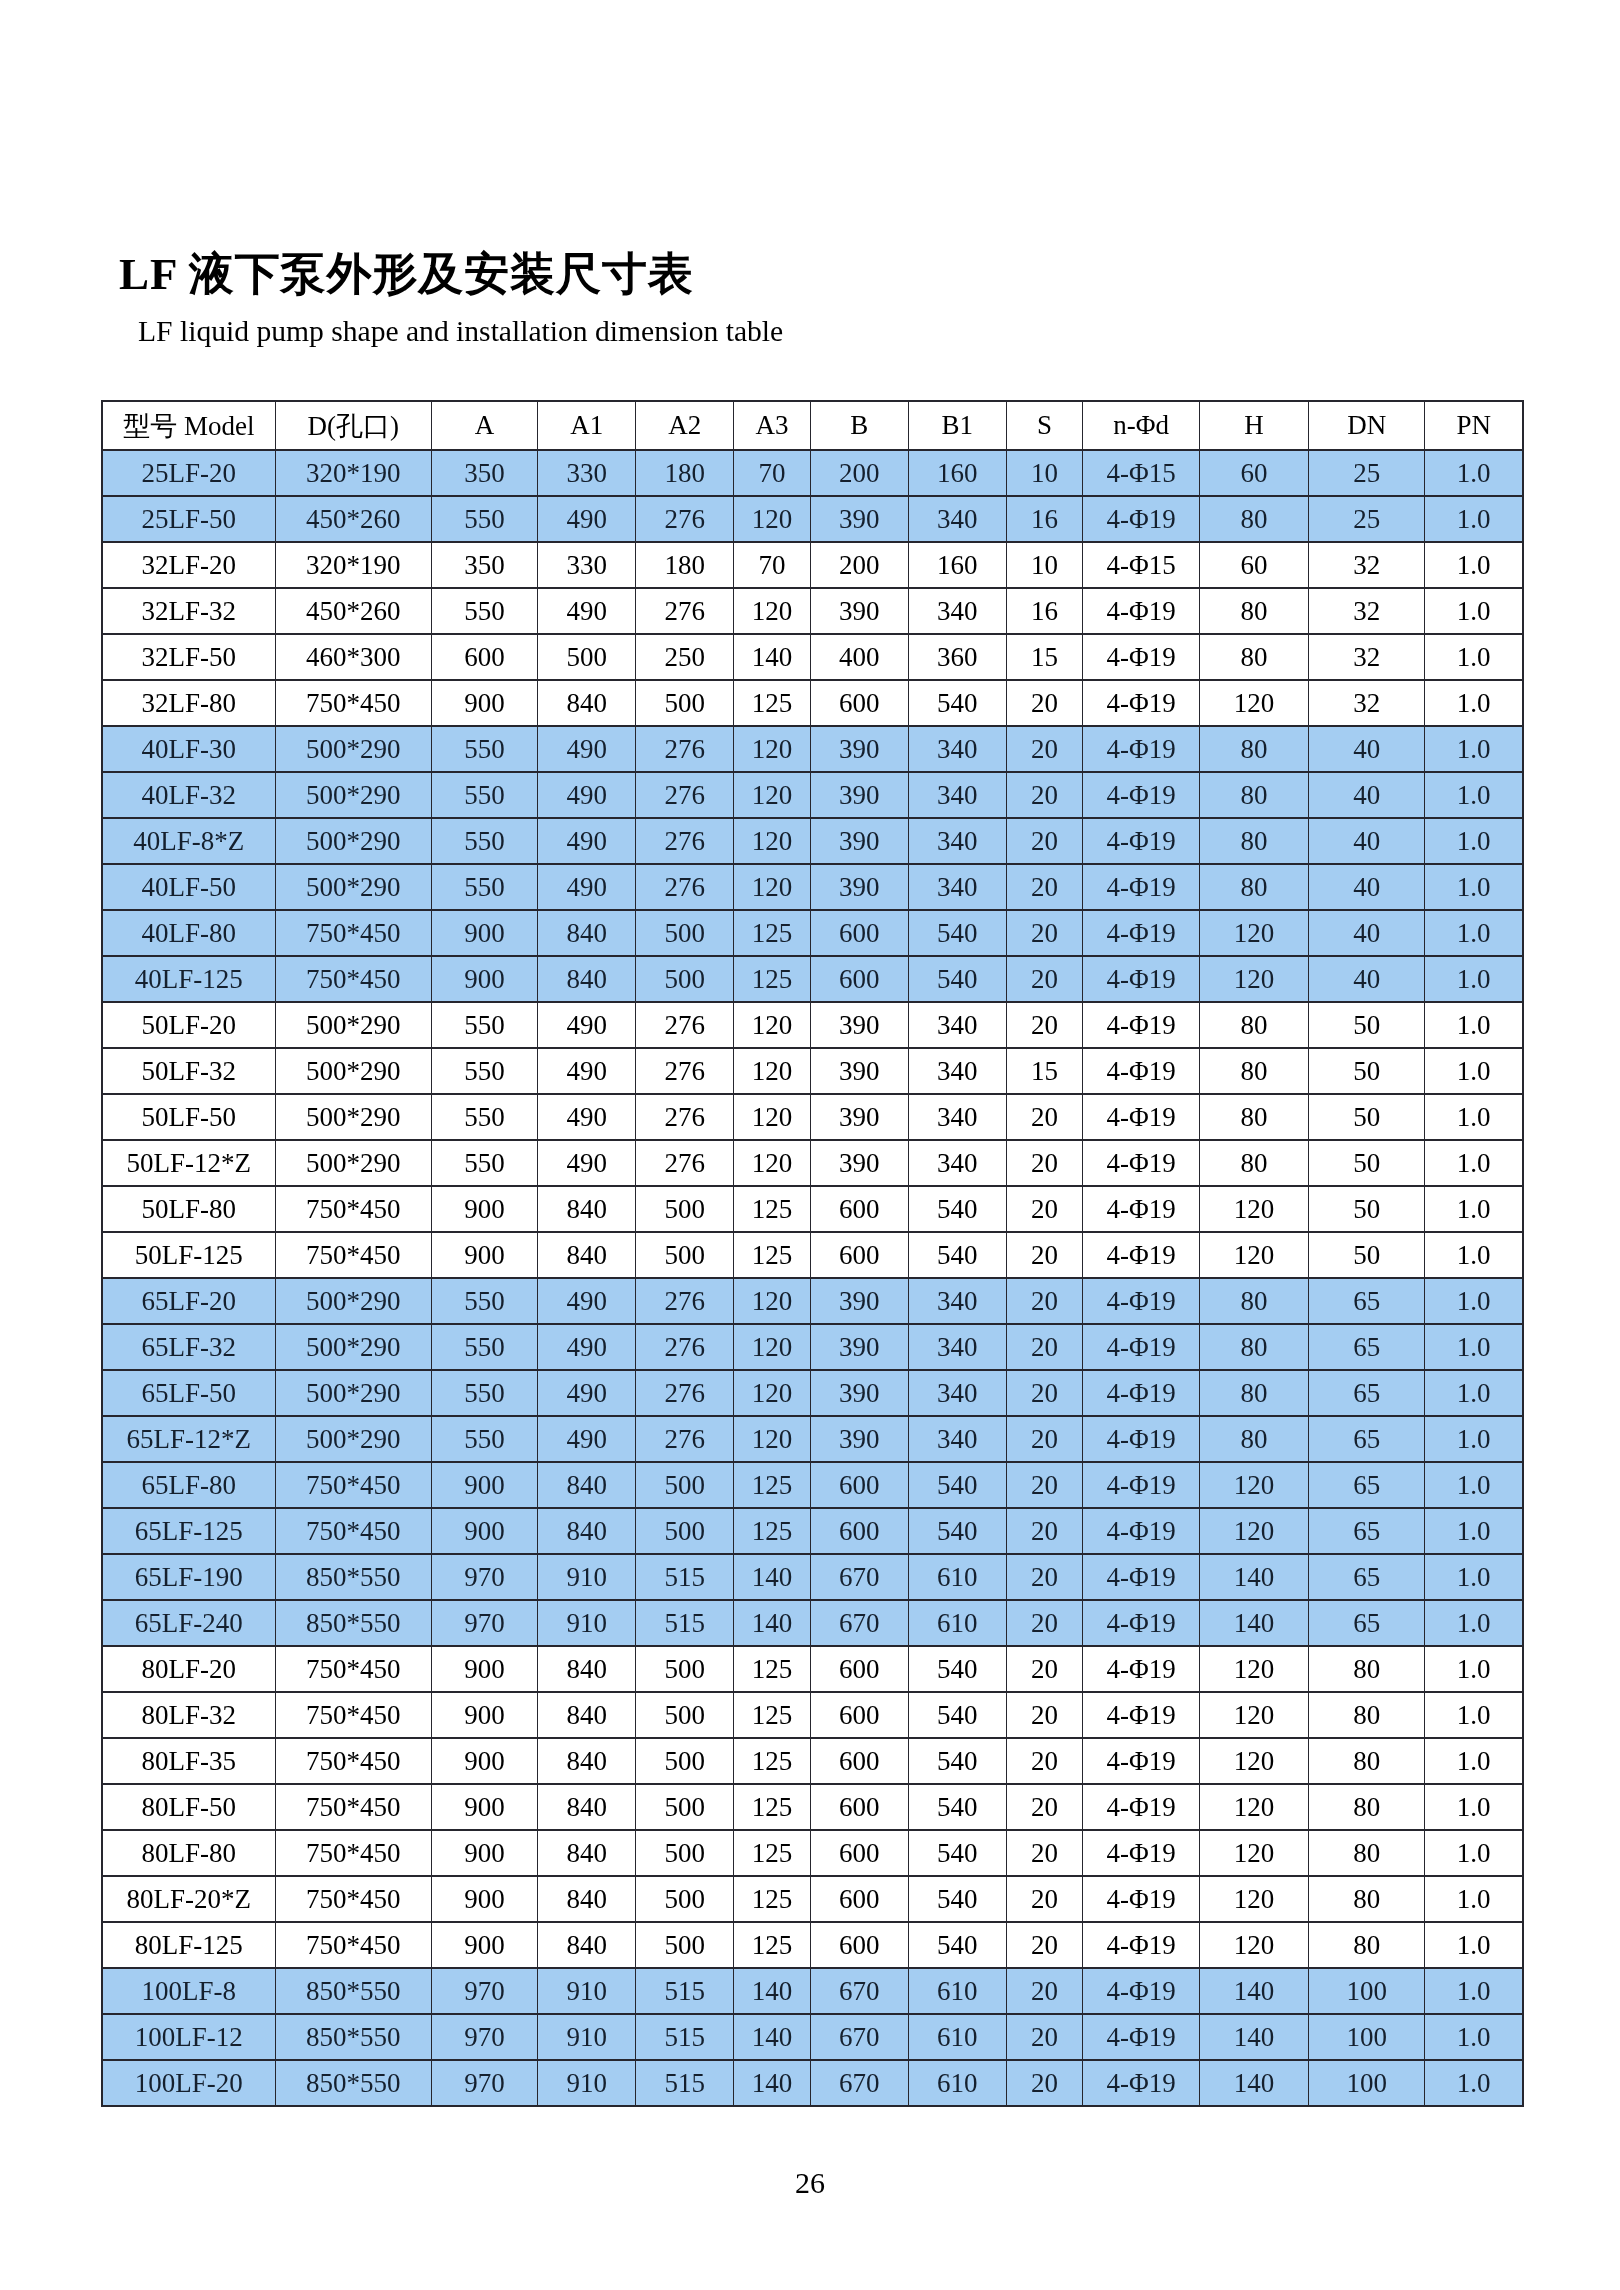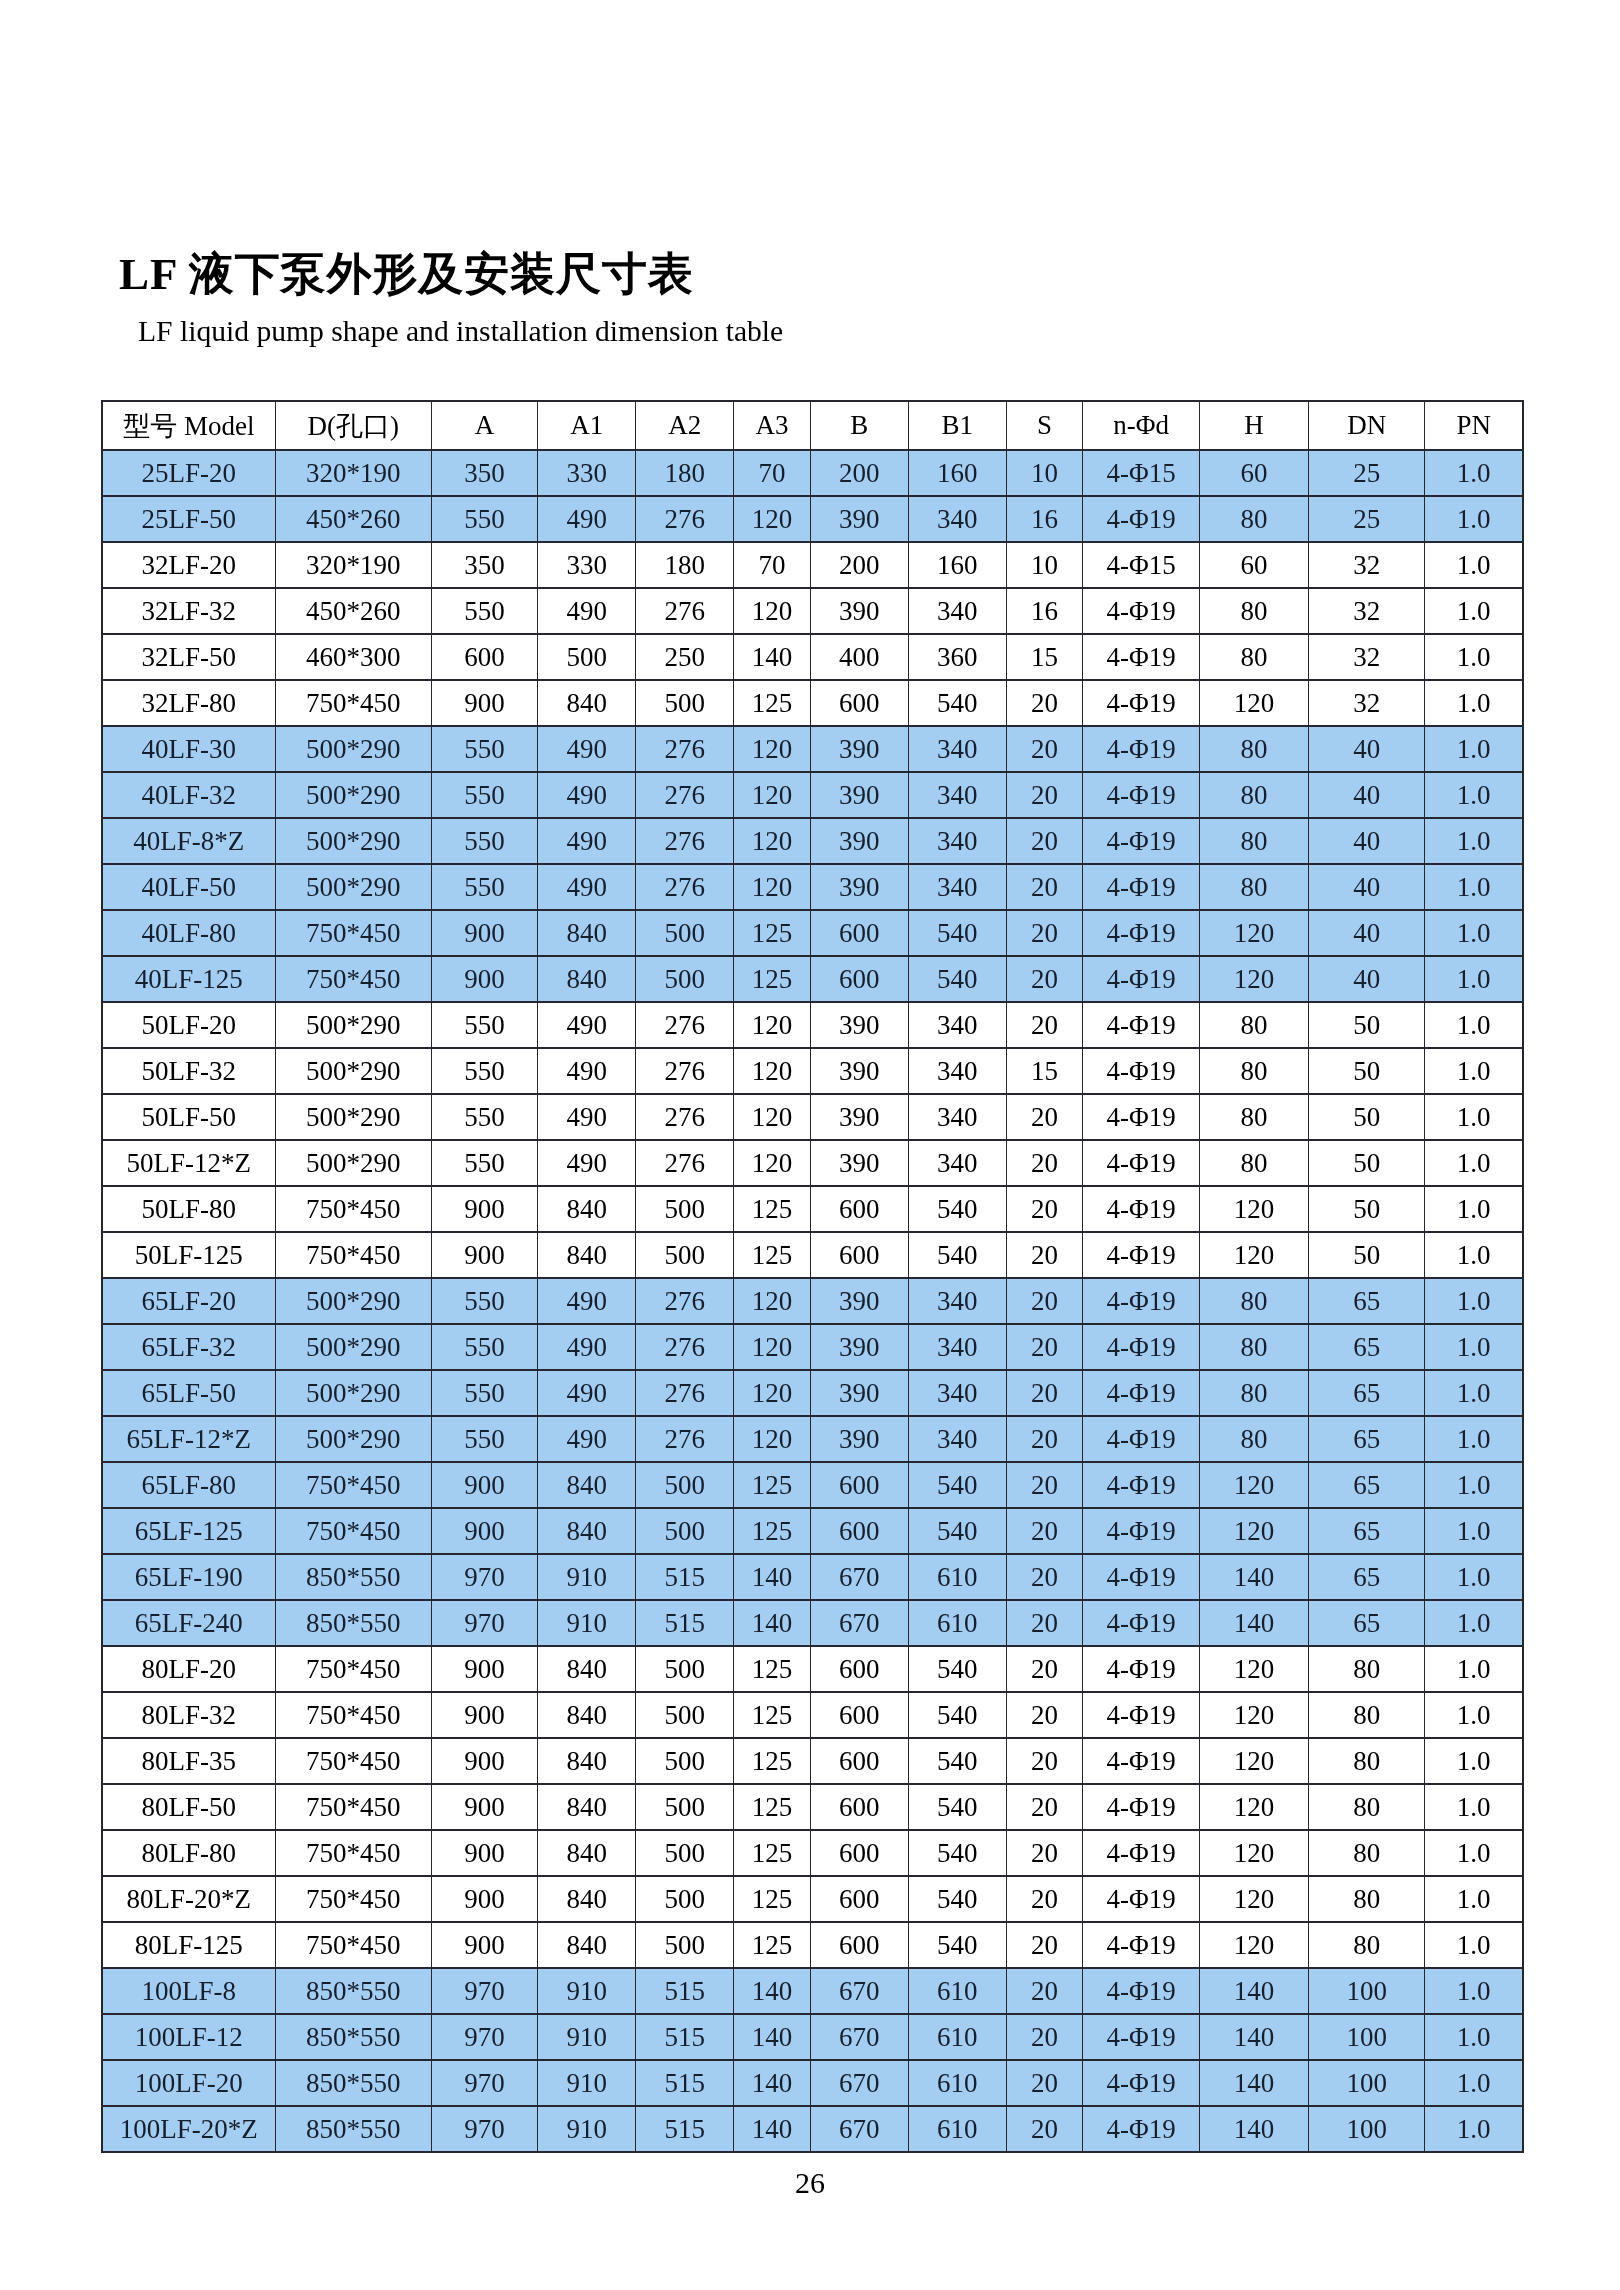--- a/index.html
+++ b/index.html
@@ -637,34 +637,19 @@
           <td>515</td>
           <td>140</td>
           <td>670</td>
           <td>610</td>
           <td>20</td>
           <td>4-Φ19</td>
           <td>140</td>
           <td>100</td>
           <td>1.0</td>
         </tr>
-        <tr class="hl">
-          <td>100LF-20*Z</td>
-          <td>850*550</td>
-          <td>970</td>
-          <td>910</td>
-          <td>515</td>
-          <td>140</td>
-          <td>670</td>
-          <td>610</td>
-          <td>20</td>
-          <td>4-Φ19</td>
-          <td>140</td>
-          <td>100</td>
-          <td>1.0</td>
-        </tr>
       </tbody>
   </table>
 
   <div class="page-number">26</div>
 
 </div>
 
 
 </body></html>

